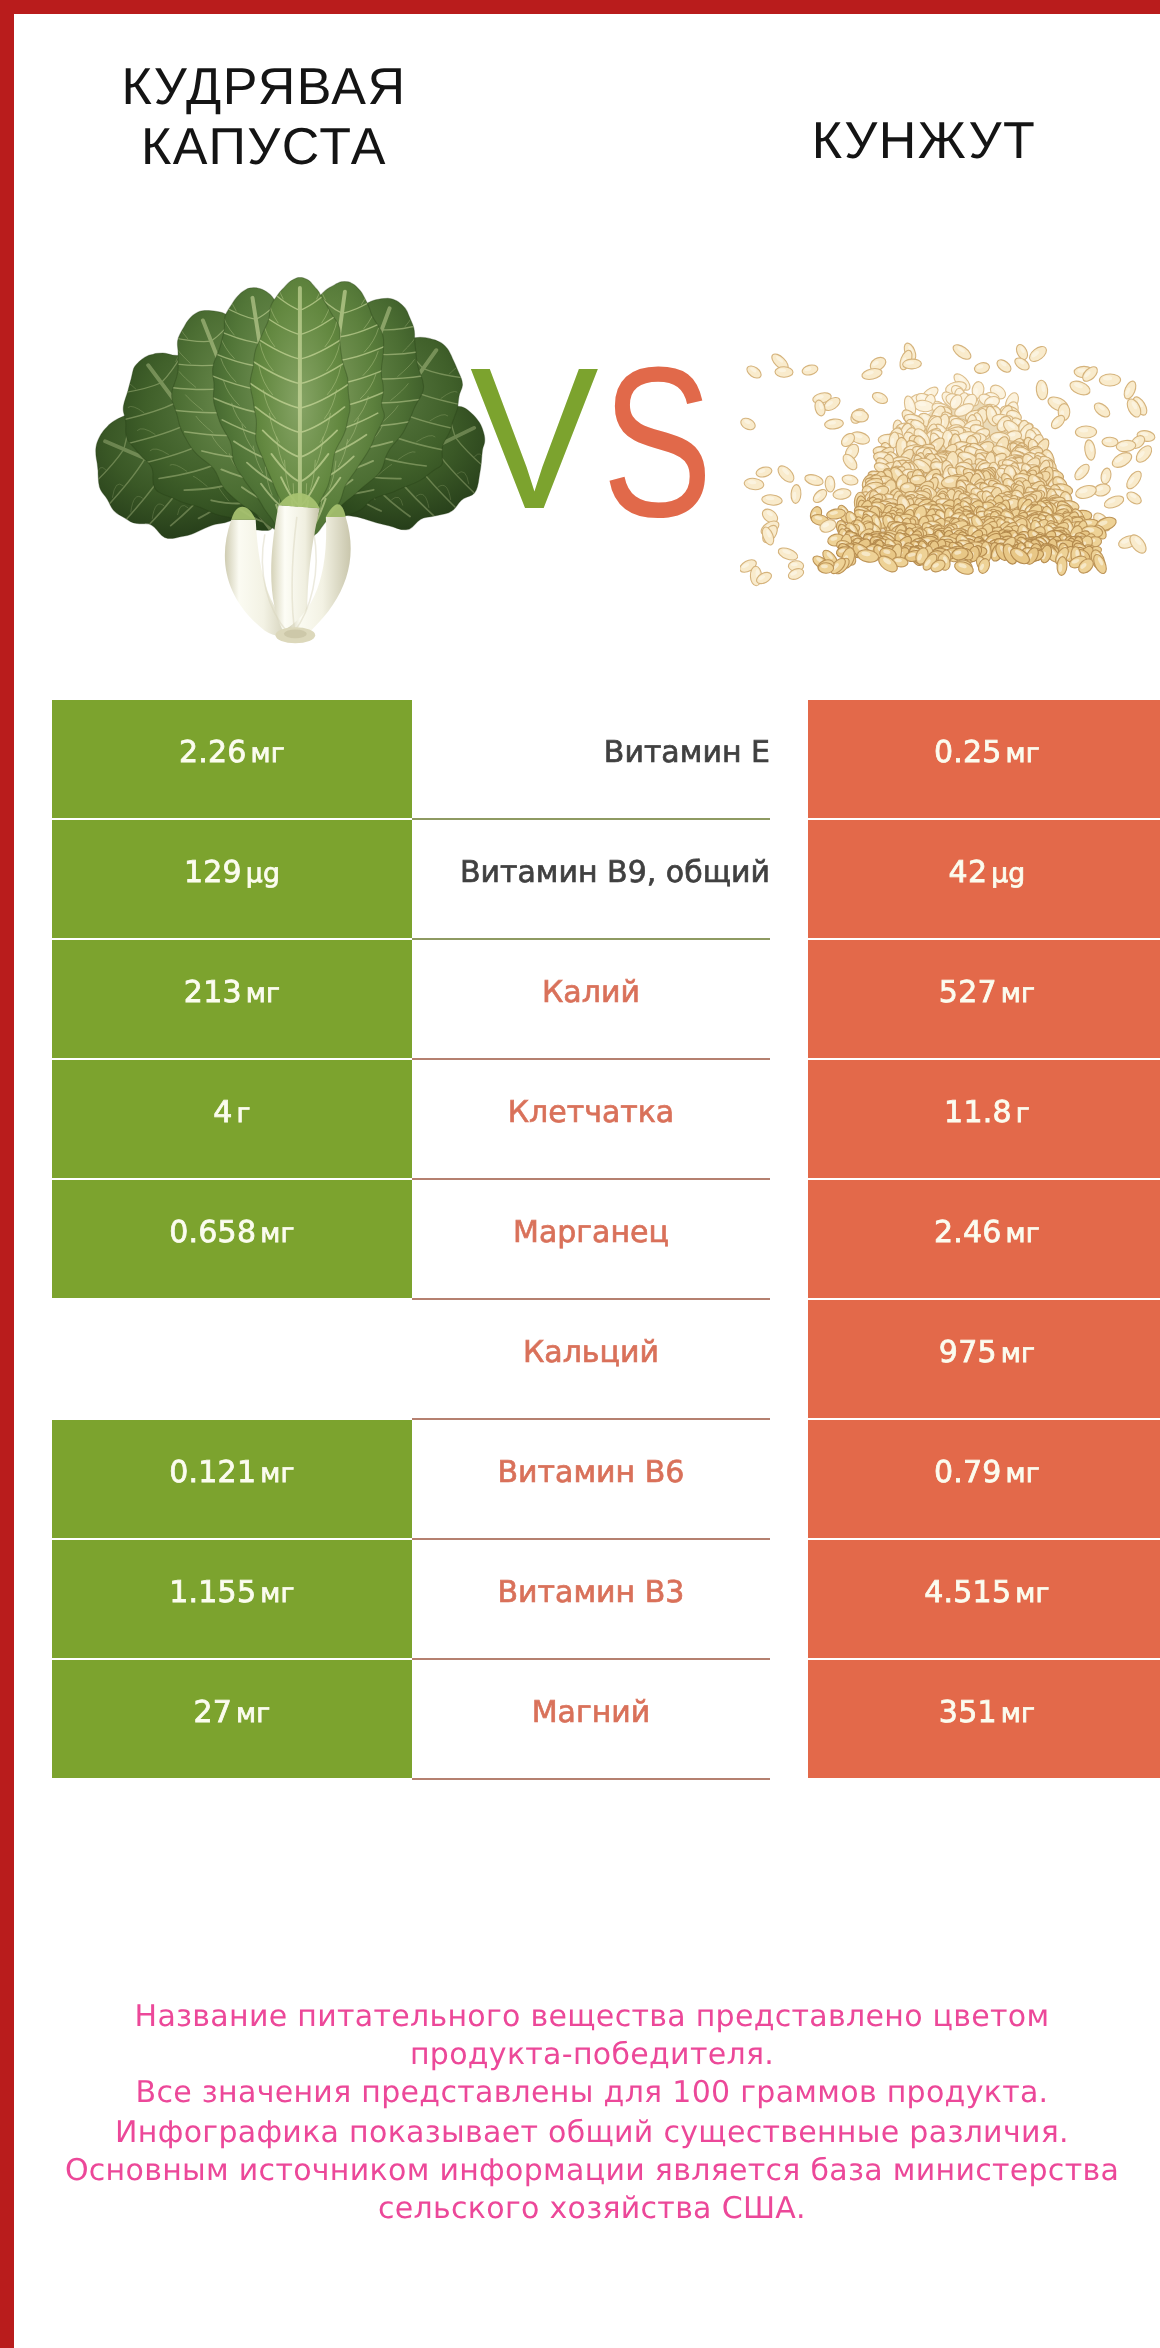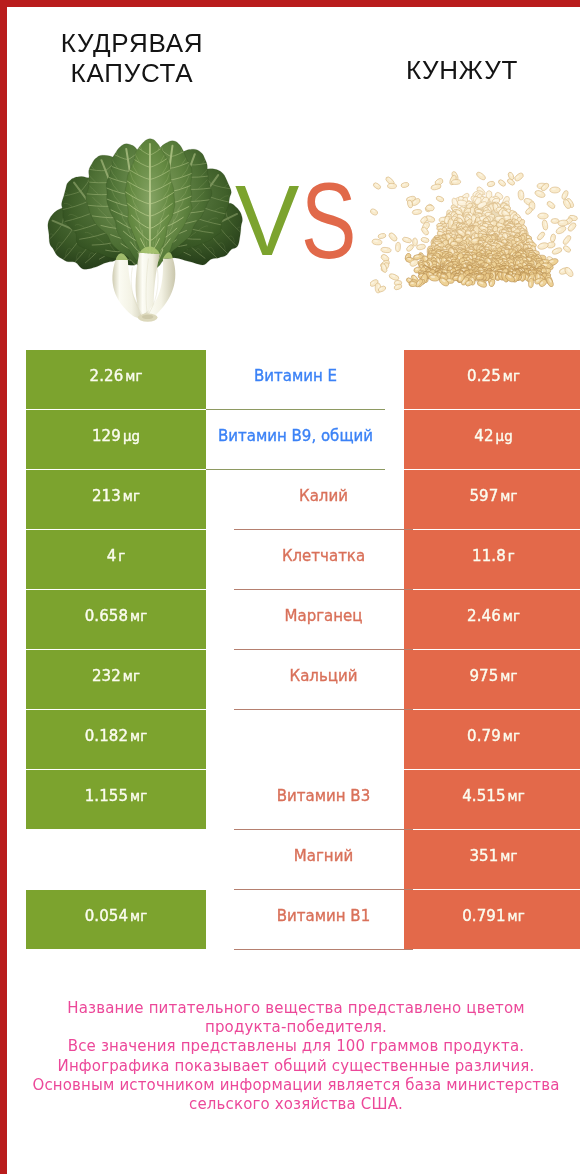--- a/index.html
+++ b/index.html
@@ -32,22 +32,22 @@
   .table{position:absolute;left:19px;top:343.3px;width:538px;}
   .row{position:relative;height:60px;}
   .cell{position:absolute;top:0;height:58.6px;box-sizing:border-box;
         display:flex;align-items:center;justify-content:center;}
   .cell-left{left:0;width:180px;}
   .cell-mid{left:180px;width:179px;background:#ffffff;height:60px;
             border-bottom:1px solid;}
   .cell-right{left:378px;width:179px;}
   .cell-left{background:#7ca32e;}
   .cell-right{background:#e3694a;}
-  .win-left  .cell-mid{border-color:#8e9a62;color:#3b82f6;}
-  .win-right .cell-mid{border-color:#b58070;color:#d9715a;margin-left:28px;}
+  .win-left  .cell-mid{border-color:#8e9a62;color:#404040;justify-content:flex-end;}
+  .win-right .cell-mid{border-color:#b58070;color:#d9715a;}
   .val{color:#fbfcef;font-family:"DejaVu Sans",sans-serif;font-weight:400;font-size:15px;
        -webkit-text-stroke:0.4px #fbfcef;letter-spacing:0.1px;white-space:nowrap;
        position:relative;top:-4px;}
   .val .unit{font-size:13.3px;margin-left:2px;text-align:center;}
   .lbl{font-family:"DejaVu Sans",sans-serif;font-weight:400;font-size:15px;white-space:nowrap;
        -webkit-text-stroke:0.35px currentColor;letter-spacing:0;position:relative;top:-4px;}
 
   
   .footer{position:absolute;left:0;top:992px;width:578px;text-align:center;
           font-family:"DejaVu Sans",sans-serif;font-weight:400;font-size:15px;line-height:19.2px;
@@ -1693,21 +1693,21 @@
         </div>
       </div>
       <div class="row win-right">
         <div class="cell cell-left">
           <span class="val"><span>213</span><span class="unit">мг</span></span>
         </div>
         <div class="cell cell-mid">
           <span class="lbl">Калий</span>
         </div>
         <div class="cell cell-right">
-          <span class="val"><span>597</span><span class="unit">мг</span></span>
+          <span class="val"><span>527</span><span class="unit">мг</span></span>
         </div>
       </div>
       <div class="row win-right">
         <div class="cell cell-left">
           <span class="val"><span>4</span><span class="unit">г</span></span>
         </div>
         <div class="cell cell-mid">
           <span class="lbl">Клетчатка</span>
         </div>
         <div class="cell cell-right">
@@ -1719,66 +1719,58 @@
           <span class="val"><span>0.658</span><span class="unit">мг</span></span>
         </div>
         <div class="cell cell-mid">
           <span class="lbl">Марганец</span>
         </div>
         <div class="cell cell-right">
           <span class="val"><span>2.46</span><span class="unit">мг</span></span>
         </div>
       </div>
       <div class="row win-right">
-        <div class="cell cell-left">
-          <span class="val"><span>232</span><span class="unit">мг</span></span>
-        </div>
         <div class="cell cell-mid">
           <span class="lbl">Кальций</span>
         </div>
         <div class="cell cell-right">
           <span class="val"><span>975</span><span class="unit">мг</span></span>
         </div>
       </div>
       <div class="row win-right">
         <div class="cell cell-left">
-          <span class="val"><span>0.182</span><span class="unit">мг</span></span>
+          <span class="val"><span>0.121</span><span class="unit">мг</span></span>
+        </div>
+        <div class="cell cell-mid">
+          <span class="lbl">Витамин B6</span>
         </div>
         <div class="cell cell-right">
           <span class="val"><span>0.79</span><span class="unit">мг</span></span>
         </div>
       </div>
       <div class="row win-right">
         <div class="cell cell-left">
           <span class="val"><span>1.155</span><span class="unit">мг</span></span>
         </div>
         <div class="cell cell-mid">
           <span class="lbl">Витамин B3</span>
         </div>
         <div class="cell cell-right">
           <span class="val"><span>4.515</span><span class="unit">мг</span></span>
         </div>
       </div>
       <div class="row win-right">
+        <div class="cell cell-left">
+          <span class="val"><span>27</span><span class="unit">мг</span></span>
+        </div>
         <div class="cell cell-mid">
           <span class="lbl">Магний</span>
         </div>
         <div class="cell cell-right">
           <span class="val"><span>351</span><span class="unit">мг</span></span>
-        </div>
-      </div>
-      <div class="row win-right">
-        <div class="cell cell-left">
-          <span class="val"><span>0.054</span><span class="unit">мг</span></span>
-        </div>
-        <div class="cell cell-mid">
-          <span class="lbl">Витамин B1</span>
-        </div>
-        <div class="cell cell-right">
-          <span class="val"><span>0.791</span><span class="unit">мг</span></span>
         </div>
       </div>
     </div>
 
   <div class="footer" id="footnote">
       <div>Название питательного вещества представлено цветом</div>
       <div>продукта-победителя.</div>
       <div>Все значения представлены для 100 граммов продукта.</div>
       <div>Инфографика показывает общий существенные различия.</div>
       <div>Основным источником информации является база министерства</div>

